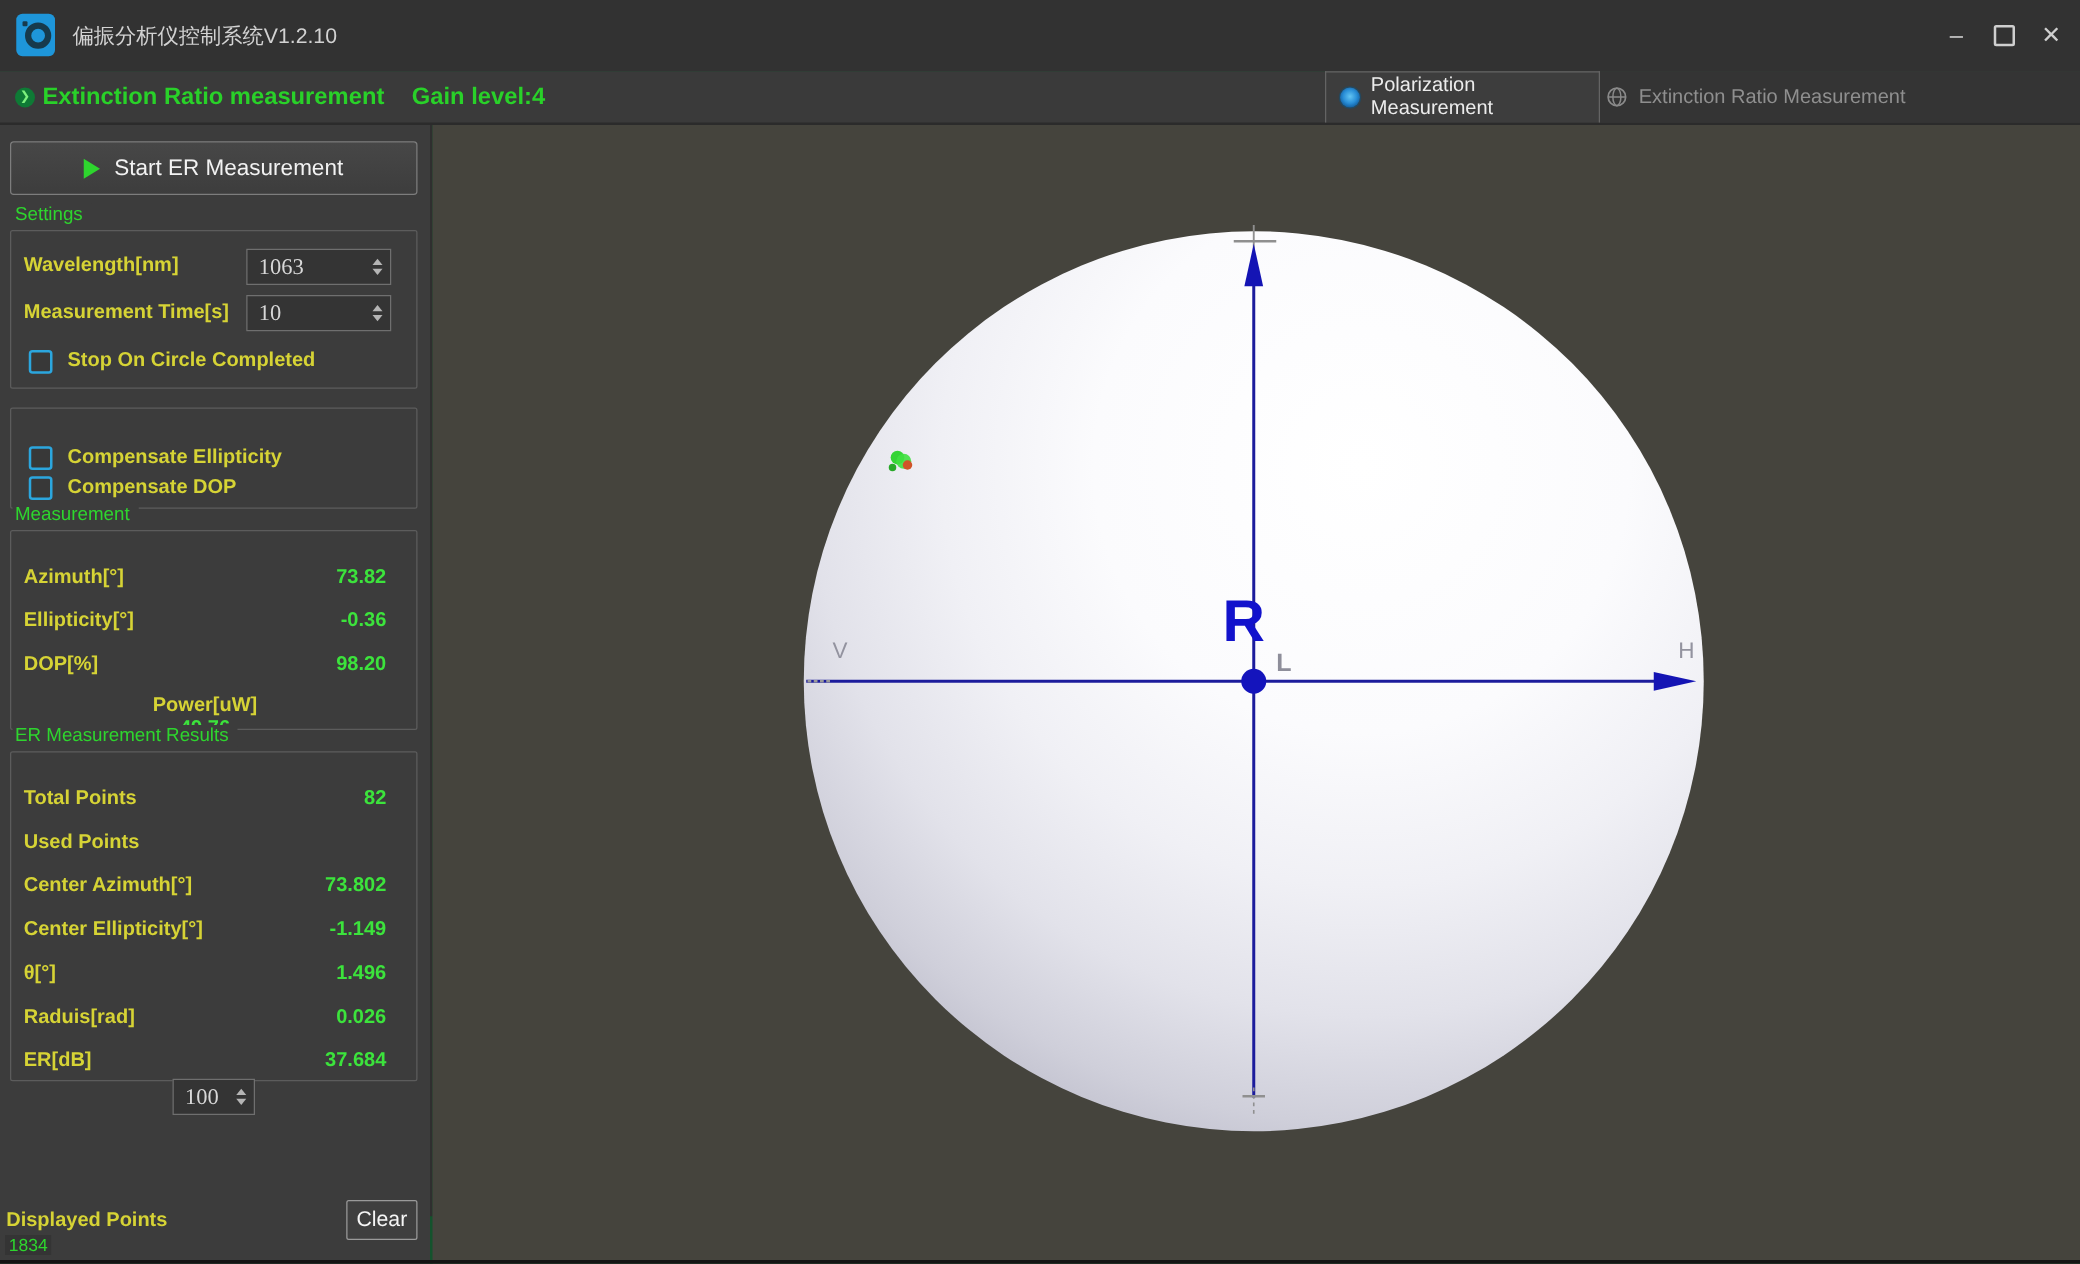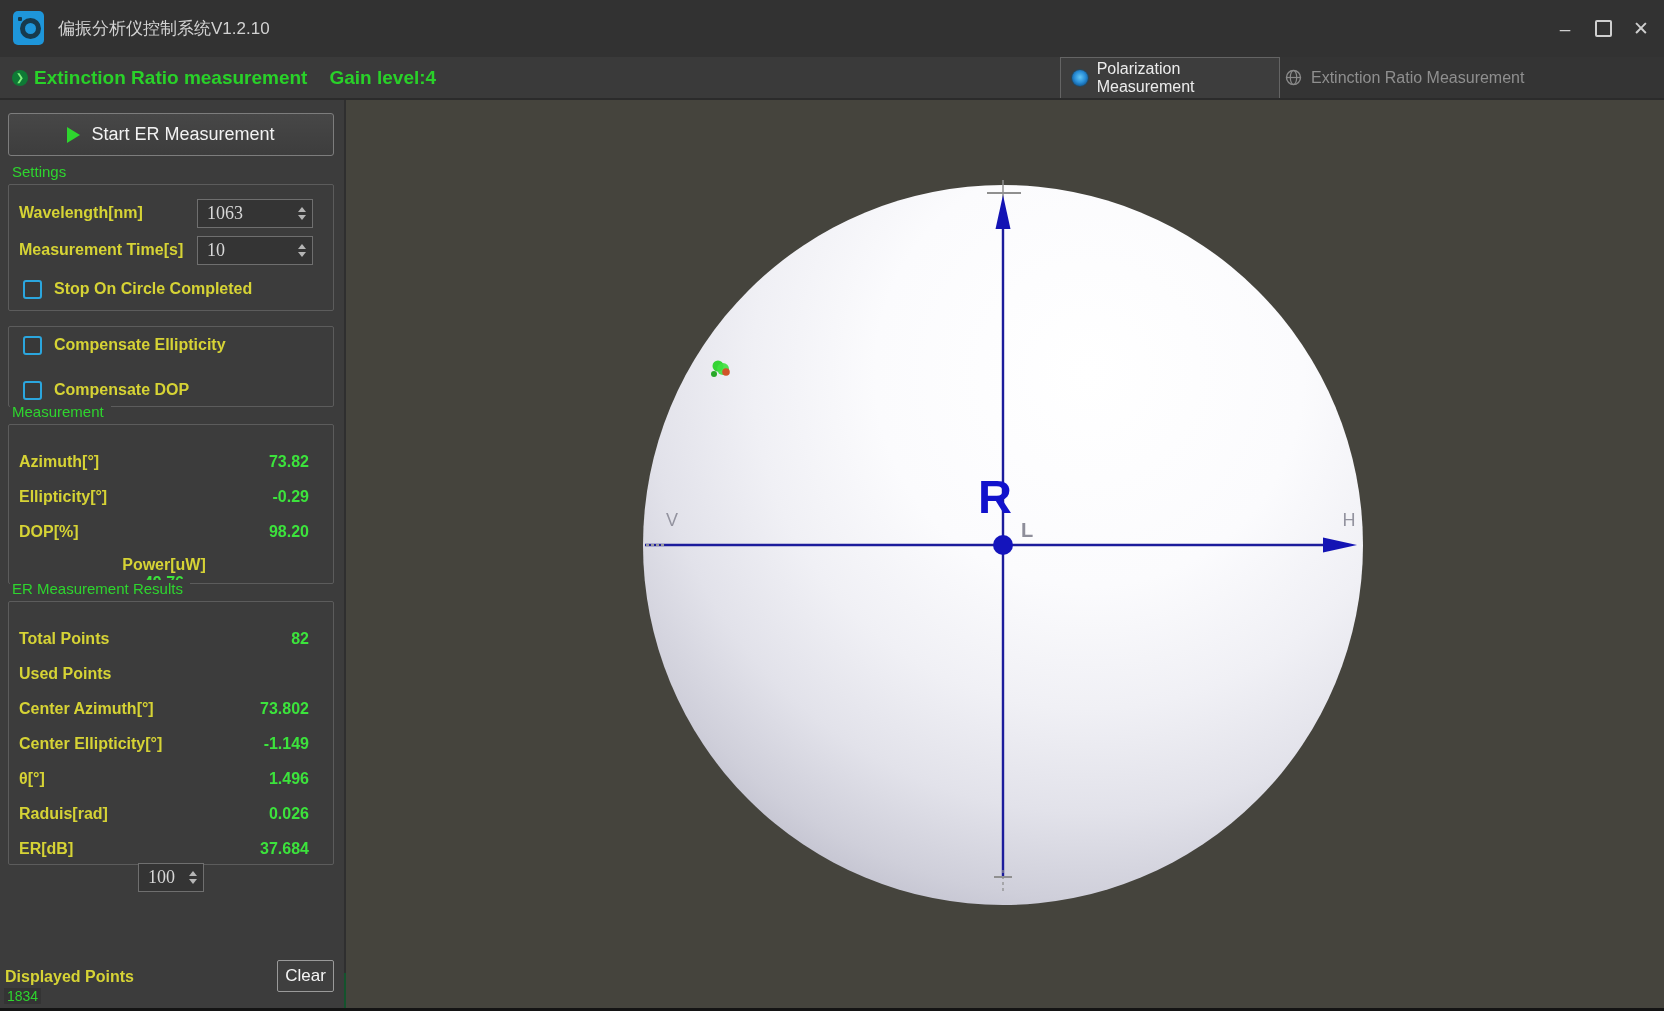--- a/index.html
+++ b/index.html
@@ -140,39 +140,39 @@
           <span class="spin-down"></span>
         </span>
       </div>
       <div class="checkrow" style="top:94px;">
         <span class="checkbox"></span>
         <span class="ylabel">Stop On Circle Completed</span>
       </div>
     </div>
 
     <div class="groupbox" style="top:214px;height:81px;">
-      <div class="checkrow" style="top:8px;">
+      <div class="checkrow" style="top:29px;">
         <span class="checkbox"></span>
         <span class="ylabel">Compensate Ellipticity</span>
       </div>
       <div class="checkrow" style="top:53px;">
         <span class="checkbox"></span>
         <span class="ylabel">Compensate DOP</span>
       </div>
     </div>
 
     <span class="group-title" style="top:303px;">Measurement</span>
     <div class="groupbox" style="top:312px;height:160px;">
       <div class="vrow" style="top:26px;">
         <span class="ylabel">Azimuth[°]</span>
         <span class="gvalue">73.82</span>
       </div>
       <div class="vrow" style="top:61px;">
         <span class="ylabel">Ellipticity[°]</span>
-        <span class="gvalue">-0.29</span>
+        <span class="gvalue">-0.36</span>
       </div>
       <div class="vrow" style="top:96px;">
         <span class="ylabel">DOP[%]</span>
         <span class="gvalue">98.20</span>
       </div>
       <div class="vrow" style="top:131px;flex-direction:column;">
         <span class="ylabel">Power[uW]</span>
         <span class="gvalue">49.76</span>
       </div>
     </div>

